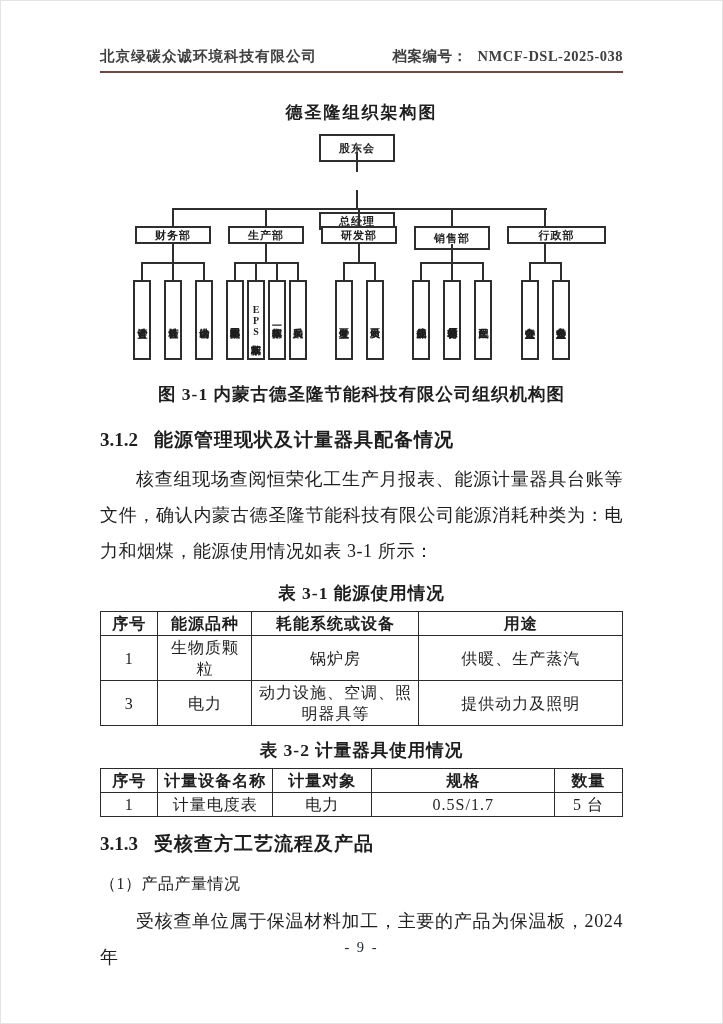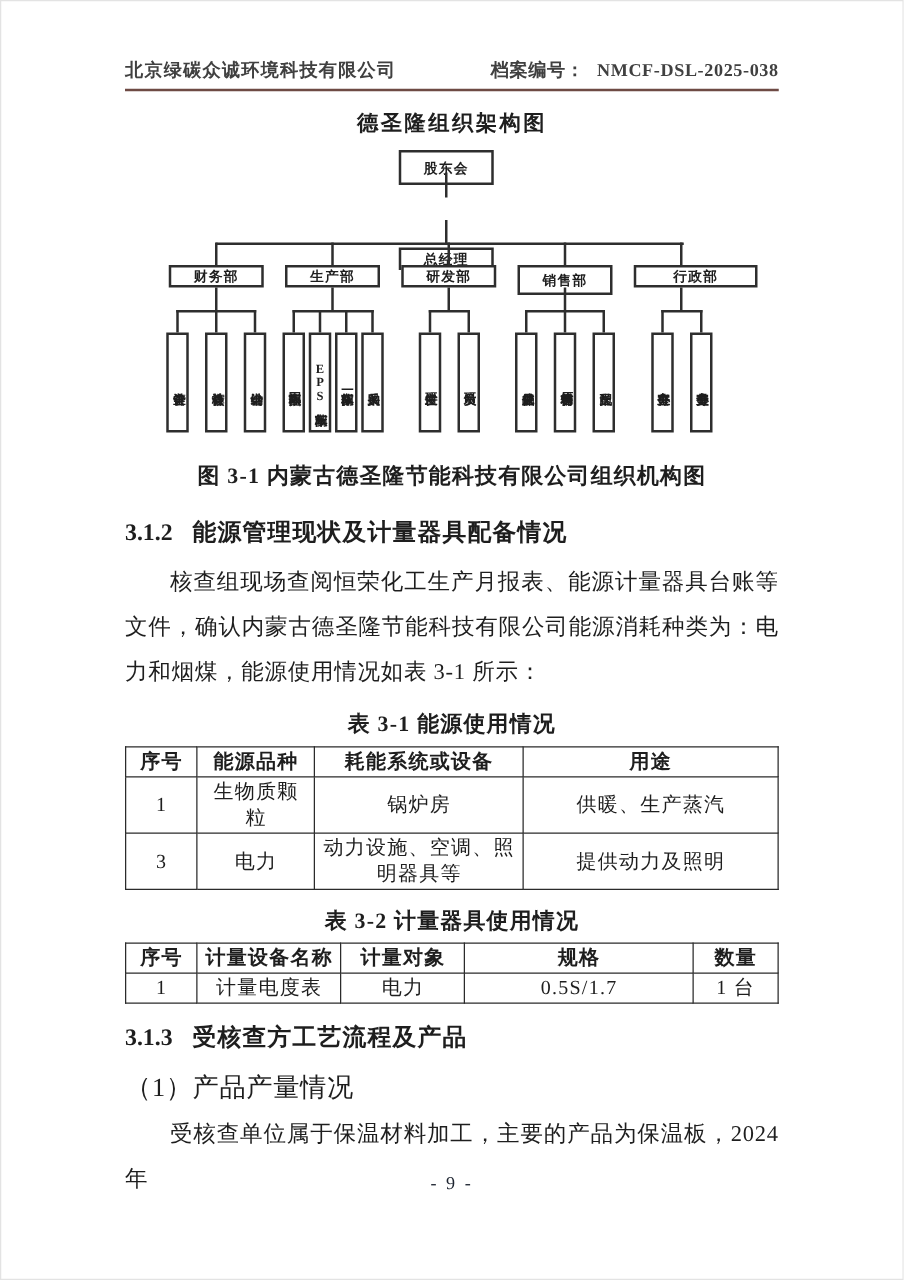--- a/index.html
+++ b/index.html
@@ -11,41 +11,41 @@
   }
   
   .hdr {
     margin-top:46px; display:flex; justify-content:space-between; align-items:baseline;
     font-size:14.5px; color:#404040; letter-spacing:1px; font-weight:bold;
   }
   .hdr .archive { letter-spacing:0.5px; }
   .hdr .archive .no { margin-left:10px; font-family:"Liberation Serif",serif; letter-spacing:0.5px; }
   .hdr-rule { margin-top:5px; border-bottom:2px solid #6e4a44; }
   
-  .org-title { margin-top:14px; text-align:center; font-size:17px; font-weight:bold; letter-spacing:2px; }
+  .org-title { margin-top:28px; text-align:center; font-size:17px; font-weight:bold; letter-spacing:2px; }
   .orgchart { position:relative; width:525px; height:240px; margin:6px auto 0 auto; }
   .obox {
     position:absolute; border:2px solid #2e2e2e; background:#fff;
     display:flex; align-items:center; justify-content:center;
     font-weight:bold; font-size:11px; letter-spacing:1px; white-space:nowrap;
   }
   .obox.vert span {
     writing-mode:vertical-lr; text-orientation:upright;
     font-size:10px; line-height:1.0; letter-spacing:0; font-weight:bold;
   }
   .ln { position:absolute; background:#2e2e2e; }
   
   .caption { margin-top:12px; text-align:center; font-size:17.5px; font-weight:bold; letter-spacing:1px; }
   .sec-h { margin-top:21px; font-size:19px; font-weight:bold; letter-spacing:1px; }
   .sec-h .num { margin-right:16px; letter-spacing:0; }
   .para {
     margin-top:8px; font-size:18px; line-height:36px; text-align:justify;
     text-indent:2em; letter-spacing:0.6px;
   }
-  .sub-h { margin-top:10px; font-size:21px; line-height:34px; letter-spacing:0.5px; }
+  .sub-h { margin-top:10px; font-size:16px; line-height:34px; letter-spacing:0.5px; }
   .tbl-title { text-align:center; font-size:17.5px; font-weight:bold; letter-spacing:1px; }
   .tbl-title.t1 { margin-top:12px; }
   .tbl-title.t2 { margin-top:12px; }
   
   table { width:100%; border-collapse:collapse; margin-top:6px; font-size:16px; table-layout:fixed; }
   th,td { border:1.5px solid #2b2b2b; text-align:center; vertical-align:middle; padding:1px 4px; line-height:21px; letter-spacing:1px; }
   th { font-weight:bold; }
   .footer { position:absolute; left:0; right:0; top:938px; text-align:center; font-size:14.5px; color:#1d2430; letter-spacing:2px; }
 </style>
 </head>
@@ -214,21 +214,21 @@
       <th>计量设备名称</th>
       <th>计量对象</th>
       <th>规格</th>
       <th>数量</th>
     </tr>
     <tr>
       <td>1</td>
       <td>计量电度表</td>
       <td>电力</td>
       <td>0.5S/1.7</td>
-      <td>1 台</td>
+      <td>5 台</td>
     </tr>
   </tbody>
     </table>
 
   <div class="sec-h" style="margin-top:14px;">
     <span class="num">3.1.3</span><span>受核查方工艺流程及产品</span>
   </div>
 
   <div class="sub-h">（1）产品产量情况</div>
 

